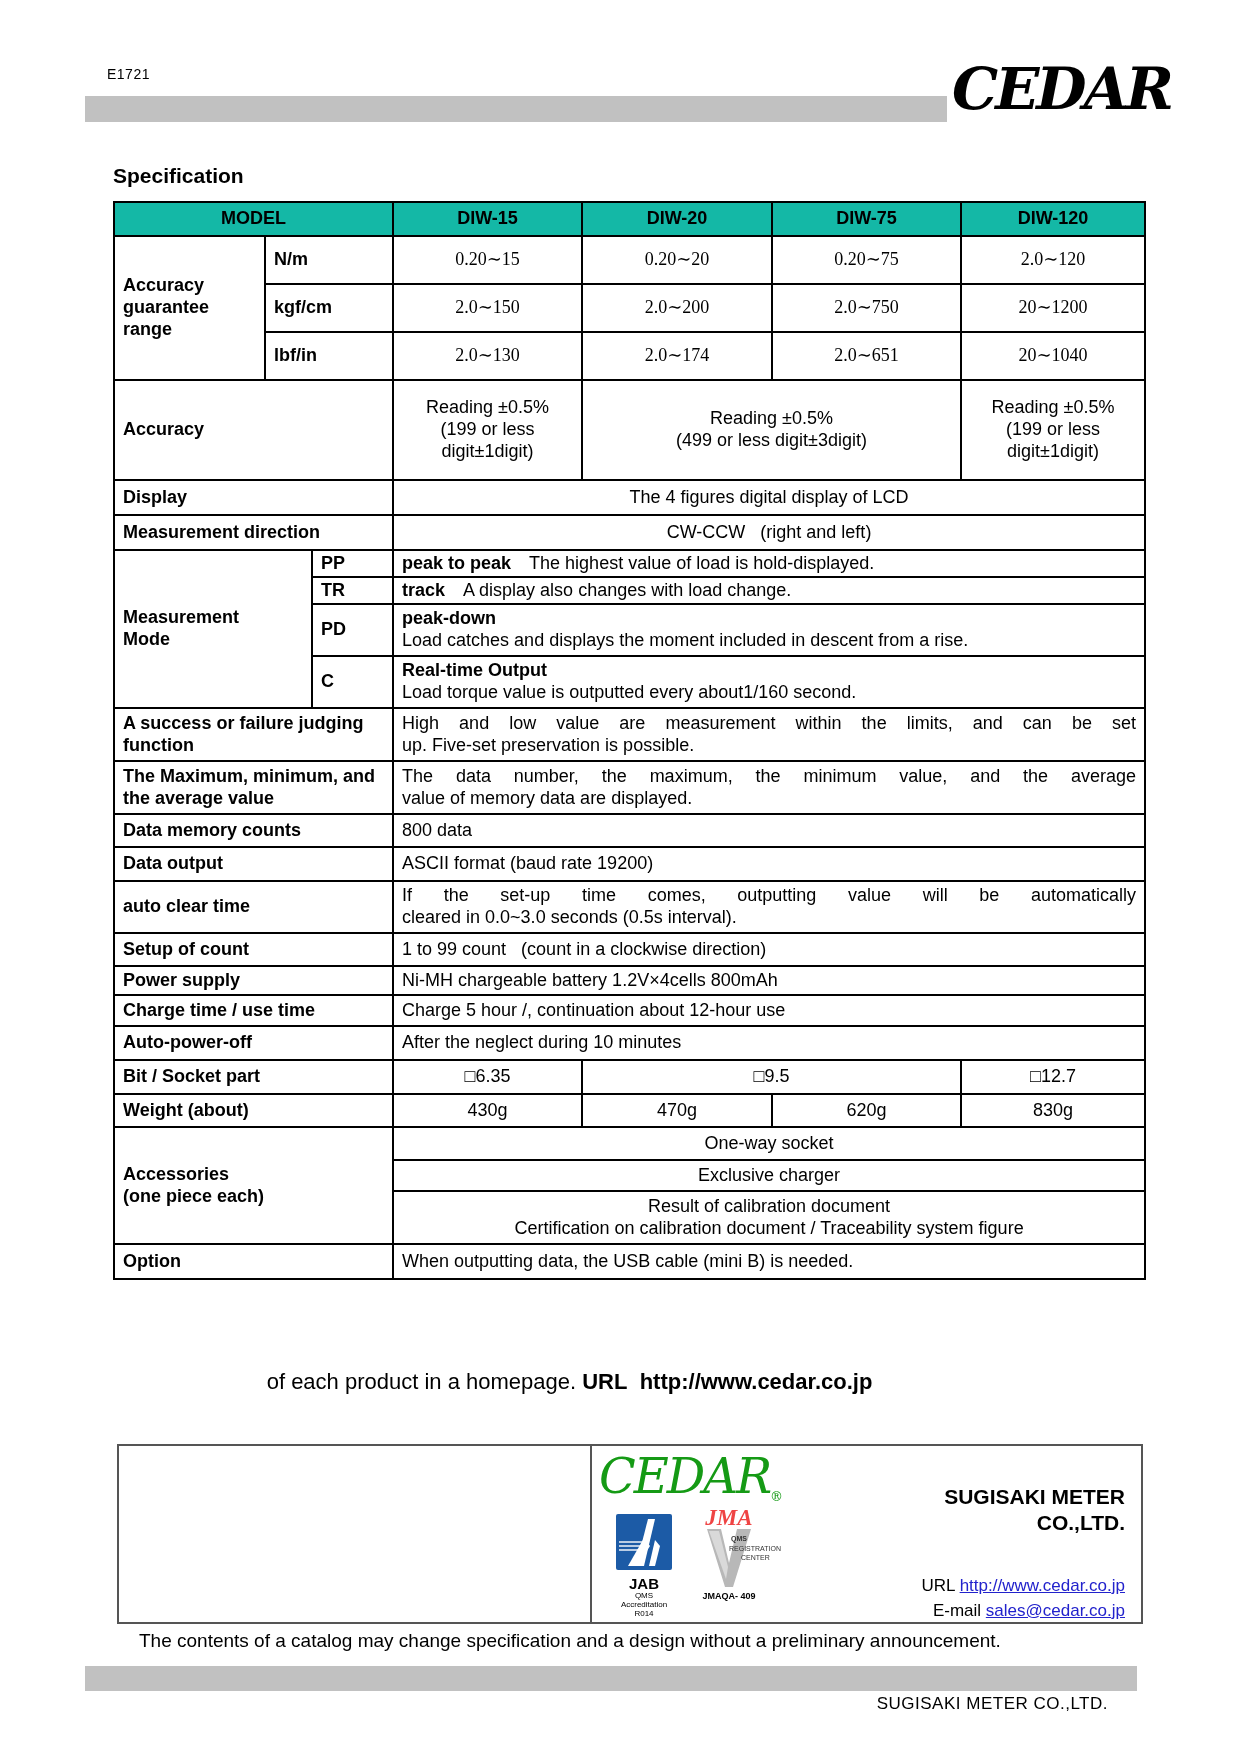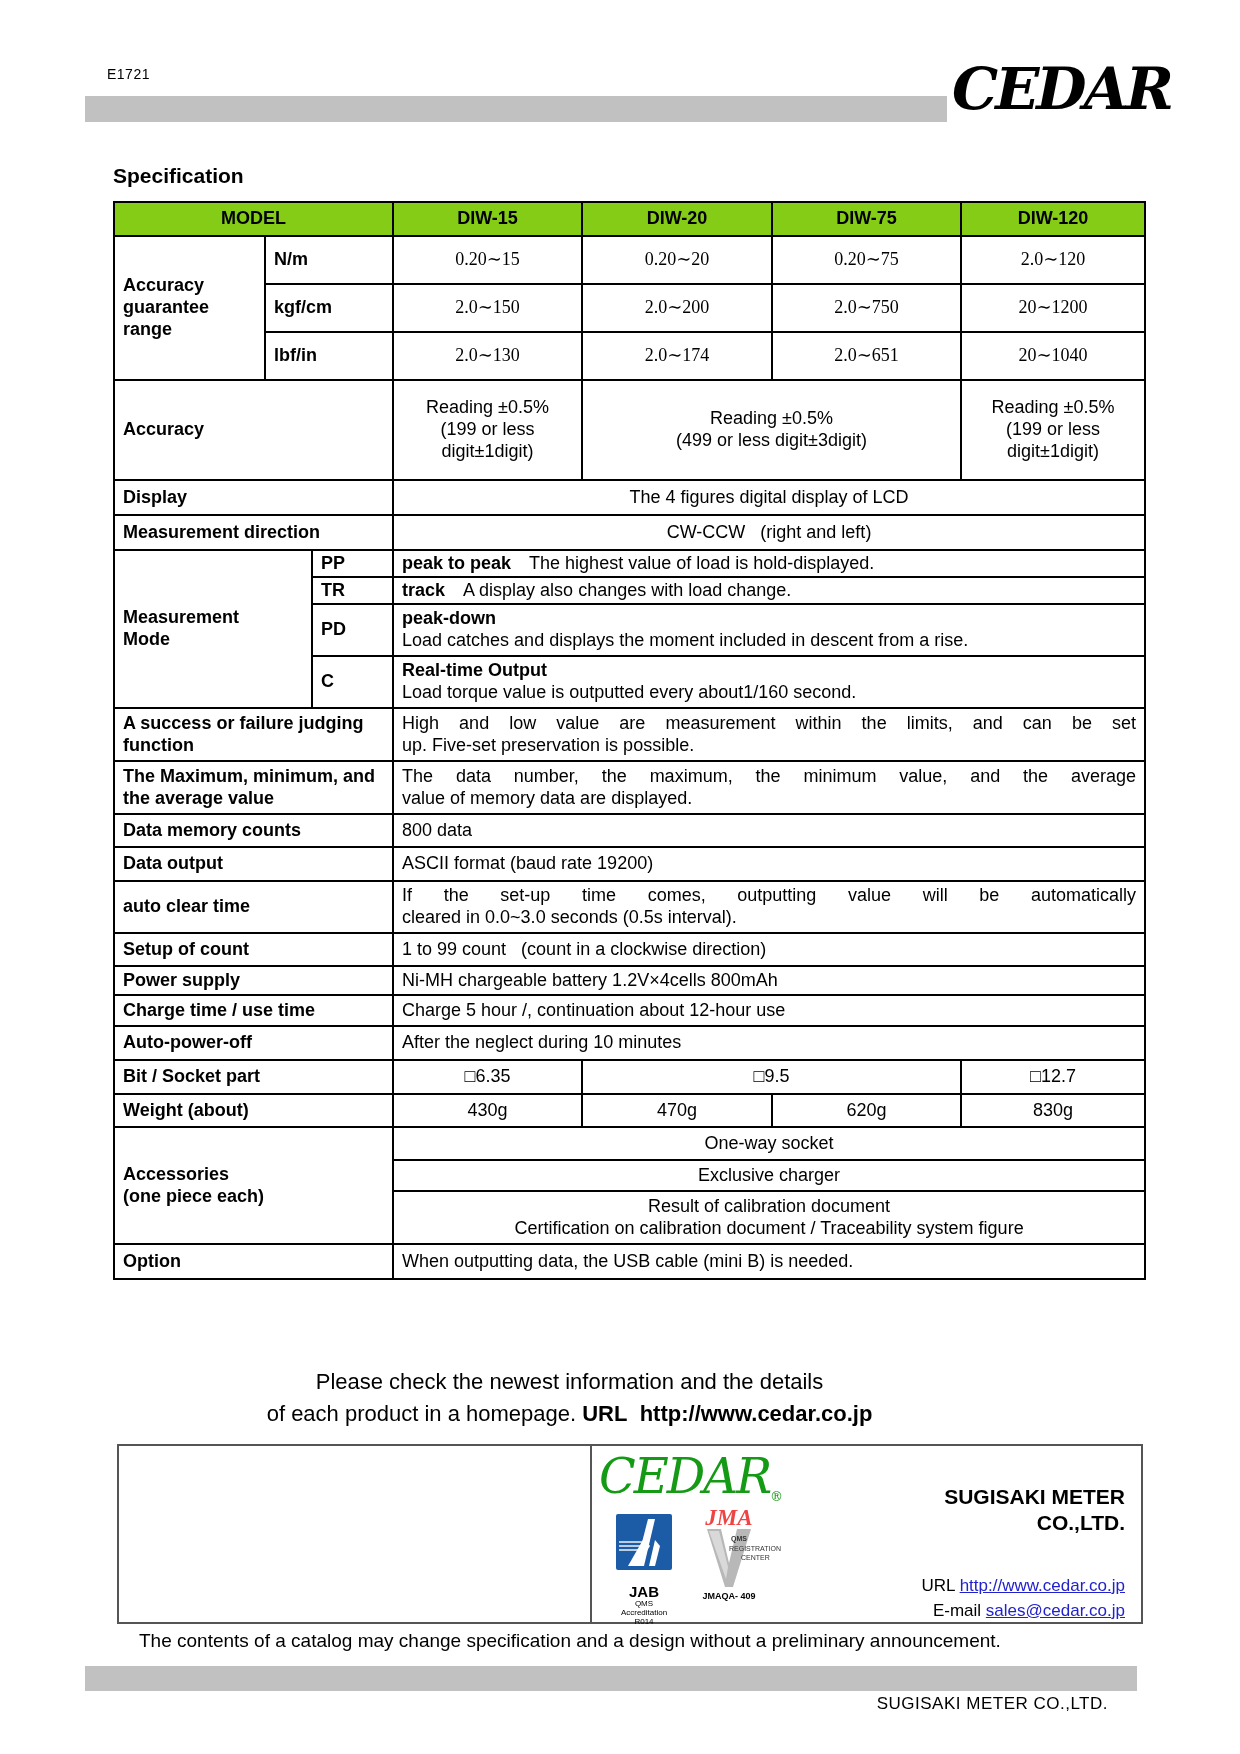--- a/index.html
+++ b/index.html
@@ -12,21 +12,21 @@
   .brand-top{position:absolute;left:952px;top:60px;width:240px;font-family:"DejaVu Serif","Liberation Serif",serif;
              font-style:italic;font-weight:bold;font-size:58px;line-height:58px;letter-spacing:-3px;}
 
   
   .spec-title{position:absolute;left:113px;top:164px;font-size:21px;font-weight:bold;}
 
   
   .tbl-wrap{position:absolute;left:113px;top:201px;}
   table.spec{border-collapse:collapse;table-layout:fixed;width:1031px;border:2px solid #000;}
   table.spec td{border:2px solid #000;padding:1px 8px;font-size:18px;line-height:1.22;vertical-align:middle;}
-  td.hdr{background:#84cc16;font-weight:bold;font-size:20px;text-align:center;}
+  td.hdr{background:#14b8a6;font-weight:bold;font-size:20px;text-align:center;}
   td.lbl{font-weight:bold;text-align:left;}
   td.serif{font-family:"Liberation Serif","DejaVu Serif",serif;font-size:20px;text-align:center;}
   td.ctr{text-align:center;}
   td.code{font-weight:bold;padding-left:10px;}
   td.desc{text-align:left;}
   .mdesc{margin-left:18px;}
   .jline{text-align:justify;text-align-last:justify;}
   tr.h27{height:27px}tr.h29{height:29px}tr.h31{height:31px}tr.h33{height:33px}
   tr.h34{height:34px}tr.h35{height:35px}tr.h48{height:48px}tr.h52{height:52px}
   tr.h53{height:53px}tr.h100{height:100px}
@@ -35,21 +35,21 @@
   .notice{position:absolute;left:117px;top:1366px;width:905px;text-align:center;font-size:22px;line-height:1.47;}
   .notice b{font-weight:bold;}
 
   
   .info-box{position:absolute;left:117px;top:1444px;width:1022px;height:176px;border:2px solid #555;background:#fff;}
   .box-divider{position:absolute;left:471px;top:0;width:2px;height:100%;background:#555;}
   .cedar-green{position:absolute;left:480px;top:6px;font-family:"DejaVu Serif","Liberation Serif",serif;
                font-style:italic;font-weight:normal;font-size:48px;line-height:48px;letter-spacing:-2px;color:#159a15;}
   .cedar-green .reg{font-size:13px;font-style:normal;letter-spacing:0;vertical-align:-8px;}
   .jab{position:absolute;left:494px;top:68px;width:62px;text-align:center;}
-  .jab .jab-name{font-weight:bold;font-size:15px;line-height:15px;margin-top:10px;}
+  .jab .jab-name{font-weight:bold;font-size:15px;line-height:15px;margin-top:2px;}
   .jab .tiny{font-size:8px;line-height:9px;}
   .jma{position:absolute;left:560px;top:60px;width:100px;text-align:center;}
   .jma .jma-name{font-family:"Liberation Serif",serif;font-style:italic;font-weight:bold;font-size:23px;line-height:23px;color:#ef4444;}
   .jma .vwrap{position:relative;width:100px;height:62px;}
   .jma .vtxt{position:absolute;font-size:7px;line-height:8px;color:#333;}
   .jma .tiny{font-size:9px;font-weight:bold;line-height:10px;}
   .company{position:absolute;right:16px;top:38px;text-align:right;font-weight:bold;font-size:21px;line-height:1.25;}
   .links{position:absolute;right:16px;top:128px;text-align:right;font-size:17px;line-height:1.45;}
   .links a{color:#2222cc;}
 
@@ -250,21 +250,20 @@
 
     <tr class="h35">
       <td class="lbl" colspan="3">Option</td>
       <td class="desc" colspan="4">When outputting data, the USB cable (mini B) is needed.</td>
     </tr>
     </tbody>
   </table>
   </div>
 
   <div class="notice">
-    <div>Please check the newest information and the details</div>
     <div><span>of each product in a homepage. </span><b>URL&nbsp;&nbsp;http://www.cedar.co.jp</b></div>
   </div>
 
   <div class="info-box">
     <div class="box-divider"></div>
 
     <div class="cedar-green"><span>CEDAR</span><span class="reg">®</span></div>
 
     <div class="jab">
       <svg width="56" height="56" viewBox="0 0 56 56">

